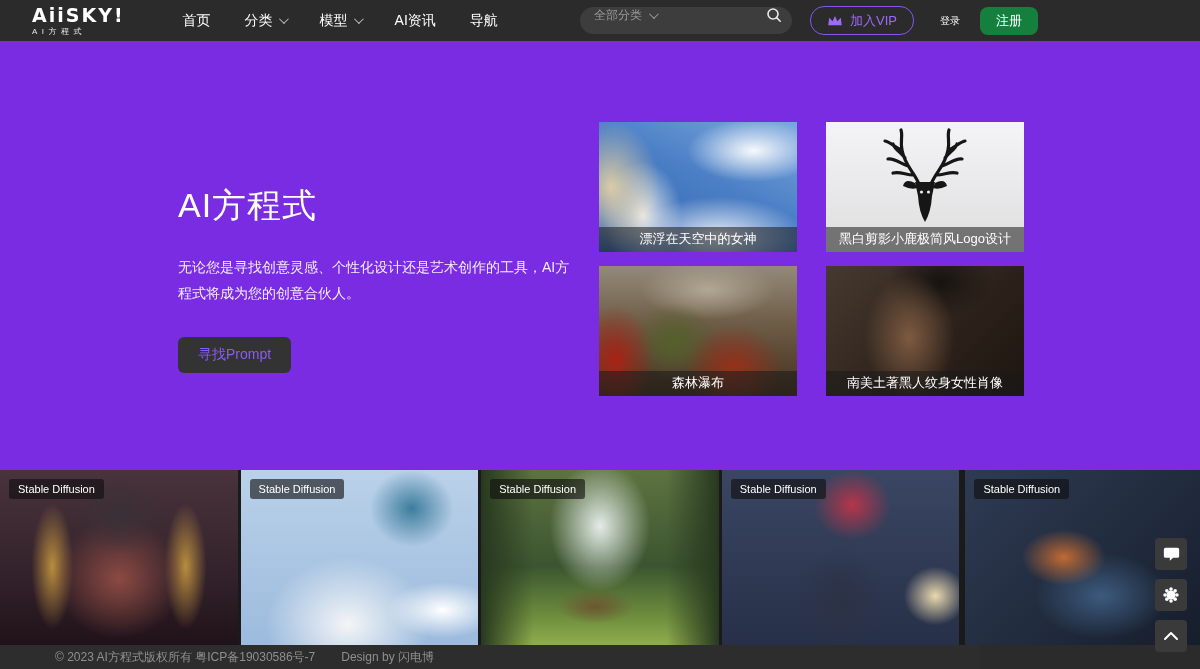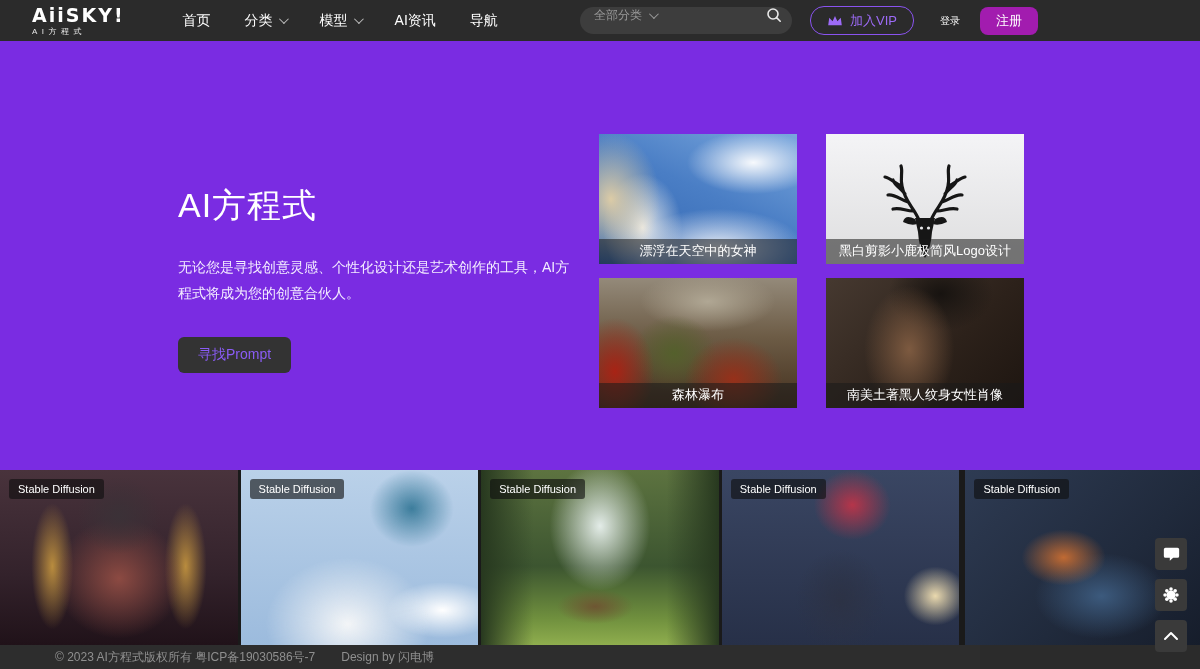--- a/index.html
+++ b/index.html
@@ -20,45 +20,45 @@
   .search-pill { display:flex; align-items:flex-start; width:212px; height:27px; background:#3d3d3d;
                  border-radius:14px; padding:0 10px 0 14px; margin-right:18px; }
   .search-cat { display:flex; align-items:center; gap:7px; color:#9a9a9a; font-size:12px; cursor:pointer; white-space:nowrap; }
   .search-cat .caret { border-color:#9a9a9a; }
   .search-input { flex:1; background:transparent; border:none; outline:none; color:#ddd; font-size:12px; min-width:10px; margin:0 6px; }
   .search-btn { background:none; border:none; cursor:pointer; display:flex; align-items:center; }
   .vip-btn { display:flex; align-items:center; gap:7px; height:29px; padding:0 16px;
              border:1.5px solid #8a53f0; border-radius:14px; background:transparent;
              color:#9d6bf7; font-size:13px; cursor:pointer; margin-right:26px; }
   .login-link { color:#fff; font-size:10px; cursor:pointer; margin-right:20px; }
-  .register-btn { height:28px; padding:0 16px; background:#a21caf; border:none; border-radius:8px;
+  .register-btn { height:28px; padding:0 16px; background:#15803d; border:none; border-radius:8px;
                   color:#fff; font-size:13px; cursor:pointer;font-family:Liberation Serif, serif; }
 
   
   .hero { position:absolute; top:41px; left:0; width:1200px; height:429px; background:#7a2ce2; }
   .hero-text { position:absolute; left:178px; top:142px; width:402px; }
   .hero-title { color:#fff; font-size:34px; font-weight:normal; letter-spacing:1px; }
   .hero-desc { margin-top:26px; color:#f3ecff; font-size:14px; line-height:1.85; }
   .hero-cta { margin-top:30px; display:inline-block; background:#333333; color:#8a5cf5;
               font-size:14px; border:none; border-radius:6px; padding:9px 20px; cursor:pointer; }
-  .hero-grid { position:absolute; left:599px; top:93px; display:grid;
+  .hero-grid { position:absolute; left:599px; top:81px; display:grid;
                grid-template-columns:198px 198px; gap:14px 29px; }
   .hero-card { position:relative; width:198px; height:130px; overflow:hidden; cursor:pointer; }
   .hero-caption { position:absolute; bottom:0; left:0; width:100%; background:rgba(25,25,25,0.55);
                   color:#fff; font-size:13px; text-align:center; padding:3px 0 4px; }
 
   
   .img-goddess { background:
       radial-gradient(ellipse 70px 95px at 6% 50%, rgba(228,208,165,.95), rgba(228,208,165,0) 70%),
       radial-gradient(ellipse 55px 75px at 22% 72%, rgba(245,243,238,.95), rgba(245,243,238,0) 72%),
       radial-gradient(ellipse 95px 45px at 78% 22%, rgba(255,255,255,.95), rgba(255,255,255,0) 70%),
       radial-gradient(ellipse 120px 55px at 60% 88%, rgba(250,250,252,.9), rgba(250,250,252,0) 72%),
       linear-gradient(205deg,#7aa7dd 0%, #4a7ec5 45%, #2f63ae 100%); }
   .img-deer { background:linear-gradient(180deg,#f4f4f6 0%,#dededf 100%);
-              display:flex; align-items:flex-end; justify-content:center; }
+              display:flex; align-items:flex-start; justify-content:center; }
   .img-forest { background:
       radial-gradient(ellipse 55px 75px at 8% 72%, #a82315, rgba(168,35,21,0) 72%),
       radial-gradient(ellipse 70px 60px at 68% 78%, #97301a, rgba(151,48,26,0) 70%),
       radial-gradient(ellipse 60px 55px at 38% 58%, #54602c, rgba(84,96,44,0) 70%),
       radial-gradient(ellipse 90px 40px at 55% 18%, #b0a794, rgba(176,167,148,0) 75%),
       linear-gradient(180deg,#948a7a 0%, #6d5c46 45%, #43301e 100%); }
   .img-portrait { background:
       radial-gradient(ellipse 60px 85px at 42% 55%, #7d5a40, rgba(125,90,64,0) 75%),
       radial-gradient(ellipse 70px 50px at 58% 12%, #171310, rgba(23,19,16,0) 75%),
       linear-gradient(135deg,#463930 0%, #2c211a 60%, #1d1510 100%); }

